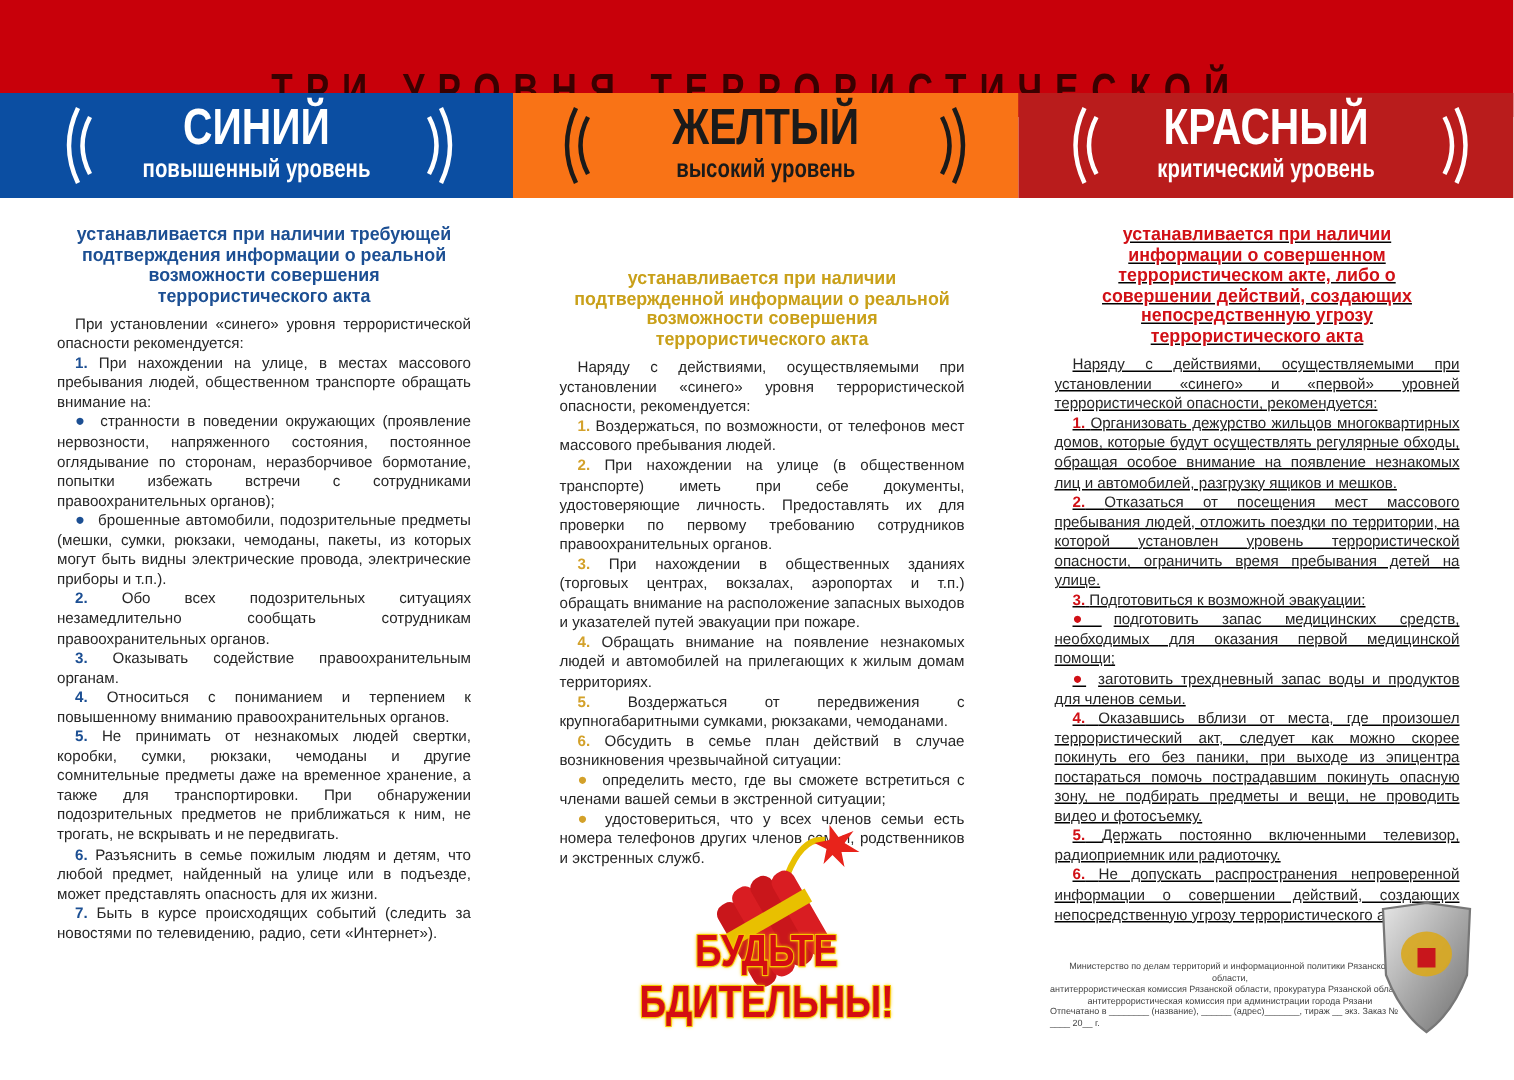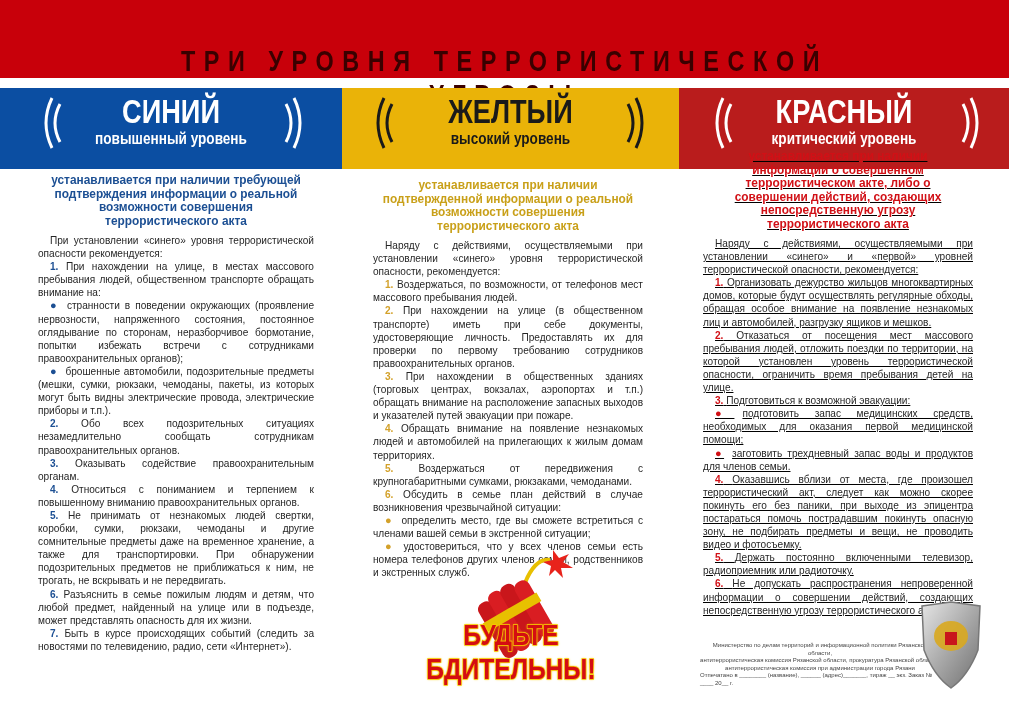--- a/index.html
+++ b/index.html
@@ -11,44 +11,44 @@
     background: #c8000a;
   }
   .main-title {
     position: absolute; left: 0; top: 44px; width: 1009px; text-align: center;
     font-family: "Liberation Sans", sans-serif; font-weight: bold;
     font-size: 30px; letter-spacing: 11px; color: #3a0000;
     transform: scaleX(0.78); transform-origin: center;
     line-height: 34px;
   }
 
-  .level-band { position: absolute; top: 88px; height: 81px; }
+  .level-band { position: absolute; top: 62px; height: 70px; }
   .band-blue { left: 0; width: 342px; background: #0b4ea2; }
-  .band-yellow { left: 342px; width: 337px; background: #eab308; }
+  .band-yellow { left: 342px; width: 337px; background: #f97316; }
   .band-red { left: 679px; width: 330px; background: #b91c1c; }
 
   .level-name {
     position: absolute; left: 0; right: 0; top: 4px; text-align: center;
     font-weight: bold; font-size: 34px; line-height: 38px;
     transform: scaleX(0.8);
   }
   .level-sub {
     position: absolute; left: 0; right: 0; top: 41px; text-align: center;
     font-weight: bold; font-size: 17px; line-height: 20px;
     transform: scaleX(0.8);
   }
   .band-blue .level-name, .band-blue .level-sub,
   .band-red .level-name, .band-red .level-sub { color: #ffffff; }
   .band-yellow .level-name, .band-yellow .level-sub { color: #1a1a1a; }
 
   .waves { position: absolute; top: 6px; width: 26px; height: 58px; }
   .waves svg { width: 100%; height: 100%; }
 
   .col { position: absolute; top: 150px; }
-  .col-blue { left: 38px; width: 276px; margin-top: 24px; }
+  .col-blue { left: 38px; width: 276px; }
   .col-yellow { left: 373px; width: 270px; margin-top: 29px; }
   .col-red { left: 703px; width: 270px; text-decoration: underline; }
 
   .col-heading {
     text-align: center; font-weight: bold; font-size: 12.5px; line-height: 13.5px;
     margin-bottom: 6px; transform: scaleX(0.95);
   }
   .col-blue .col-heading { color: #1c4f93; }
   .col-yellow .col-heading { color: #c9a019; }
   .col-red .col-heading { color: #d11016; }

